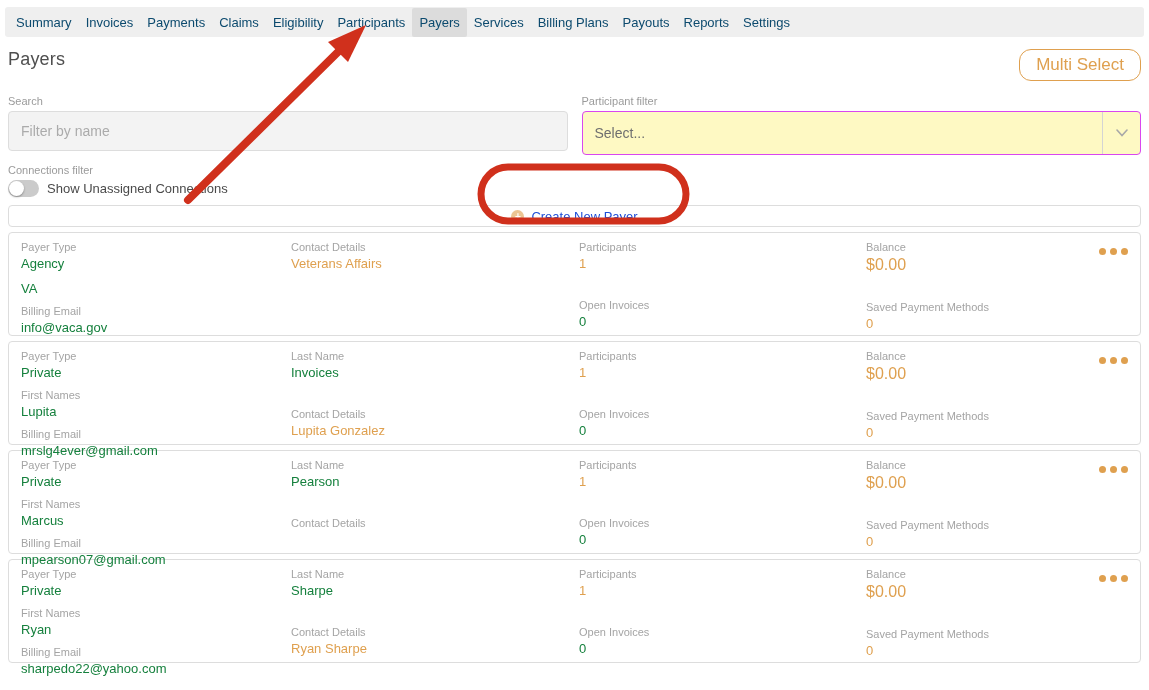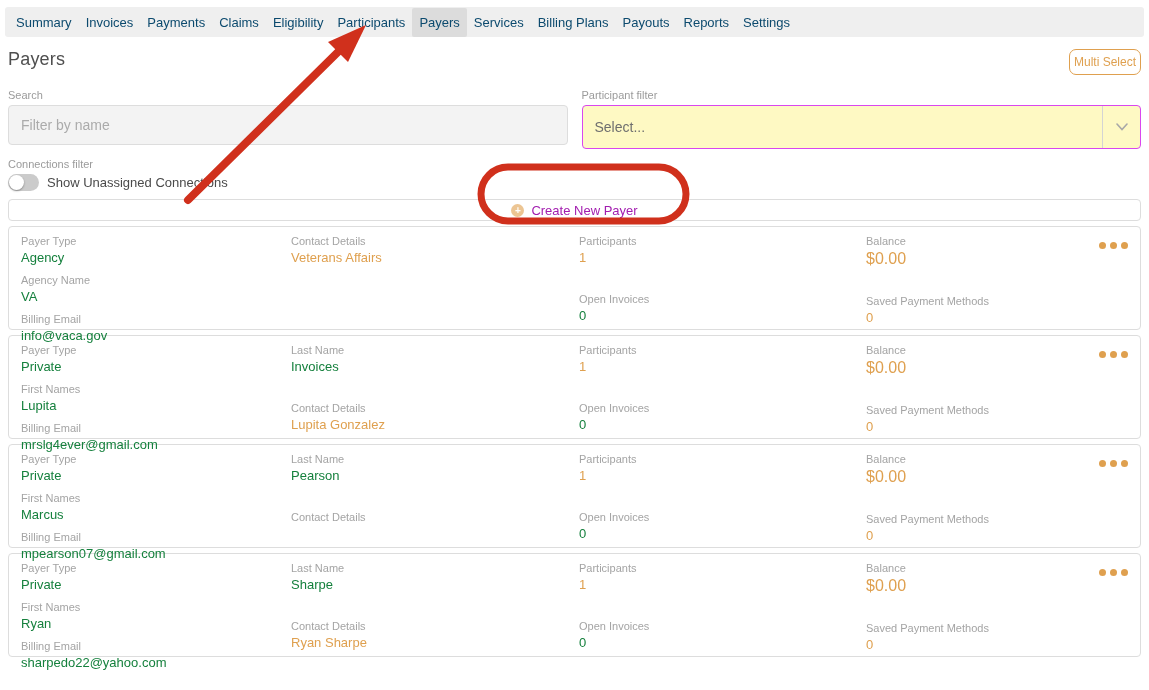--- a/index.html
+++ b/index.html
@@ -9,22 +9,22 @@
   
   .navbar { margin:7px 5px 0 5px; height:30px; background:#efefef; border-radius:3px;
     display:flex; align-items:center; padding:0 4px; }
   .nav-item { font-size:13px; color:#0c4a6e; padding:7px 7px; cursor:pointer; white-space:nowrap; }
   .nav-item.active { background:#dcdcdc; border-radius:2px; }
 
   
   .content { padding:0 8px; }
   .title-row { margin-top:12px; display:flex; justify-content:space-between; align-items:flex-start; }
   .page-title { font-size:18px; color:#4f4f4f; letter-spacing:.2px; }
-  .multi-select-btn { border:1px solid #dfa04f; color:#dfa04f; background:#fff; border-radius:7px;
-    font-size:12px; padding:5px 4px; font-family:inherit; cursor:pointer; }
+  .multi-select-btn { border:1px solid #dfa04f; color:#dfa04f; background:#fff; border-radius:12px;
+    font-size:17px; padding:5px 16px; font-family:inherit; cursor:pointer; }
 
   .filters-row { margin-top:14px; display:grid; grid-template-columns:1fr 1fr; column-gap:14px; }
   .field-label { font-size:11px; color:#9b9b9b; margin-bottom:4px; }
   .search-input { width:100%; height:40px; background:#f3f3f3; border:1px solid #ddd; border-radius:4px;
     padding:0 12px; font-size:14px; color:#4a4a4a; font-family:Liberation Sans, sans-serif; outline:none; }
   .search-input::placeholder { color:#ababab; }
   .select-box { height:44px; background:#fef9c3; border:1px solid #d946ef; border-radius:4px;
     display:flex; align-items:center; justify-content:space-between; cursor:pointer; }
   .select-value { font-size:14px; color:#6f6f6f; padding-left:12px; }
   .select-caret-zone { width:38px; height:100%; border-left:1px solid #d4d4d4;
@@ -34,21 +34,21 @@
   .toggle-row { margin-top:4px; display:flex; align-items:center; }
   .toggle { width:31px; height:17px; background:#cbcbcb; border-radius:9px; position:relative; cursor:pointer; }
   .toggle-knob { position:absolute; left:1px; top:1px; width:15px; height:15px; border-radius:50%;
     background:#fff; box-shadow:0 1px 2px rgba(0,0,0,.35); }
   .toggle-label { margin-left:8px; font-size:13px; color:#4a4a4a; }
 
   .create-bar { margin-top:8px; height:22px; background:#fff; border:1px solid #ddd; border-radius:4px;
     display:flex; align-items:center; justify-content:center; cursor:pointer; width:100%; font-family:inherit; }
   .plus-icon { width:13px; height:13px; border-radius:50%; background:#ecc593; color:#fff;
     font-size:10px; font-weight:bold; line-height:13px; text-align:center; display:inline-block; }
-  .create-label { margin-left:7px; font-size:13px; color:#a21caf; }
+  .create-label { margin-left:7px; font-size:13px; color:#1d4ed8; }
 
   
   .payer-card { margin-top:5px; height:104px; background:#fff; border:1px solid #ddd; border-radius:4px;
     padding:8px 12px 0 12px; display:grid; grid-template-columns:270px 288px 287px 1fr 30px; }
   .fgroup { }
   .fgroup + .fgroup { margin-top:8px; }
   .fgroup.mid { margin-top:27px; }
   .flabel { font-size:11px; color:#a4a4a4; line-height:13px; }
   .fvalue { font-size:13px; color:#15803d; line-height:17px; margin-top:1px; }
   .fvalue.orange { color:#dfa04f; }
@@ -119,21 +119,20 @@
     <span class="create-label">Create New Payer</span>
   </button>
 
   <div class="payer-card">
     <div>
       <div class="fgroup">
           <div class="flabel">Payer Type</div>
         <div class="fvalue">Agency</div>
         </div>
       <div class="fgroup">
-          <div class="flabel">Agency Name</div>
         <div class="fvalue">VA</div>
         </div>
       <div class="fgroup">
           <div class="flabel">Billing Email</div>
         <div class="fvalue">info@vaca.gov</div>
         </div>
     </div>
     <div>
       <div class="fgroup">
           <div class="flabel">Contact Details</div>

